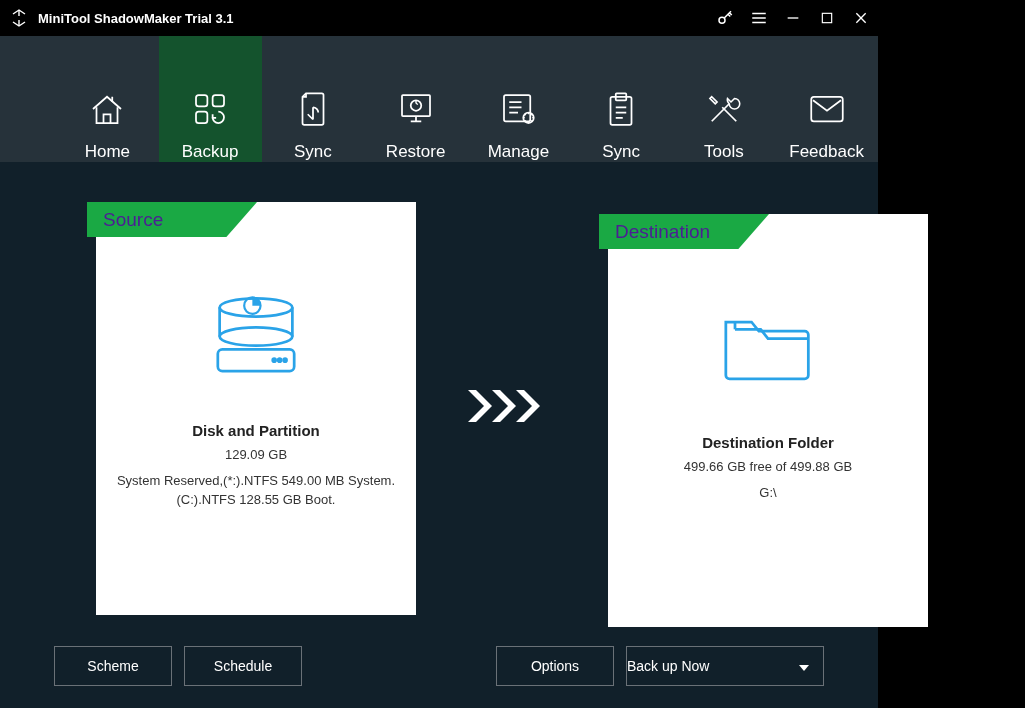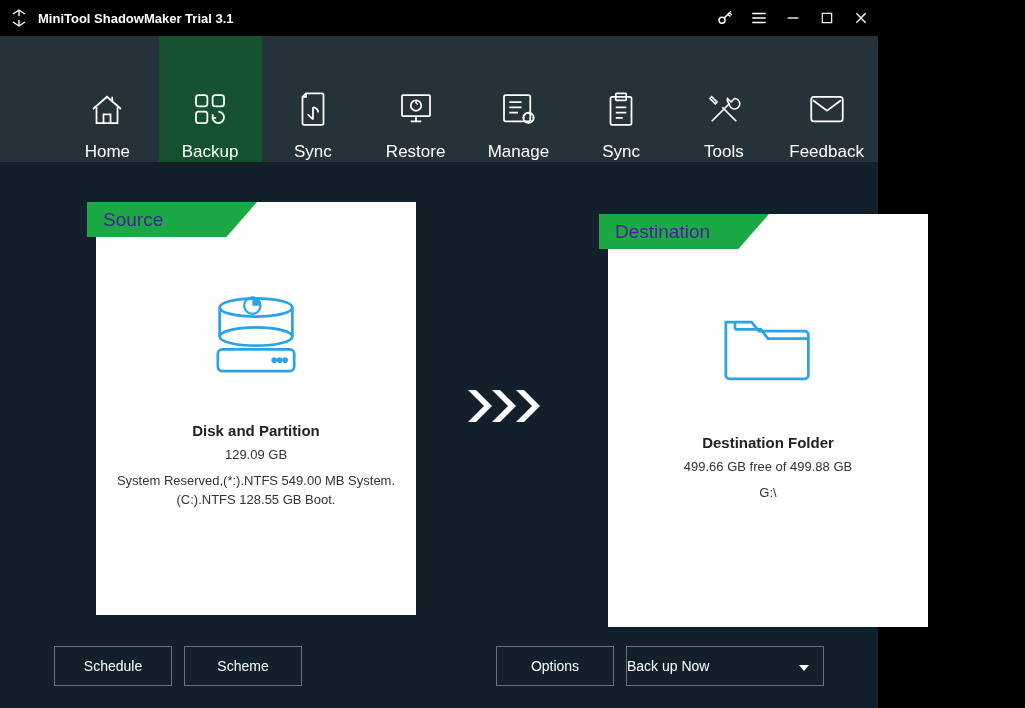--- a/index.html
+++ b/index.html
@@ -231,22 +231,22 @@
             <path d="M24 34 v-8"></path>
           </svg>
         </div>
         <div class="heading">Destination Folder</div>
         <div class="line">499.66 GB free of 499.88 GB</div>
         <div class="line">G:\</div>
       </div>
     </div>
 
     <div class="bottom">
+      <div class="btn small">Scheme</div>
       <div class="btn small">Schedule</div>
-      <div class="btn small">Scheme</div>
       <div class="flex"></div>
       <div class="btn options">Options</div>
       <div class="btn primary">
         <span>Back up Now</span>
         <span class="caret">
           <svg width="10" height="6" viewBox="0 0 10 6">
               <path d="M0 0 L5 6 L10 0 Z" fill="#fff"></path>
             </svg>
         </span>
       </div>

